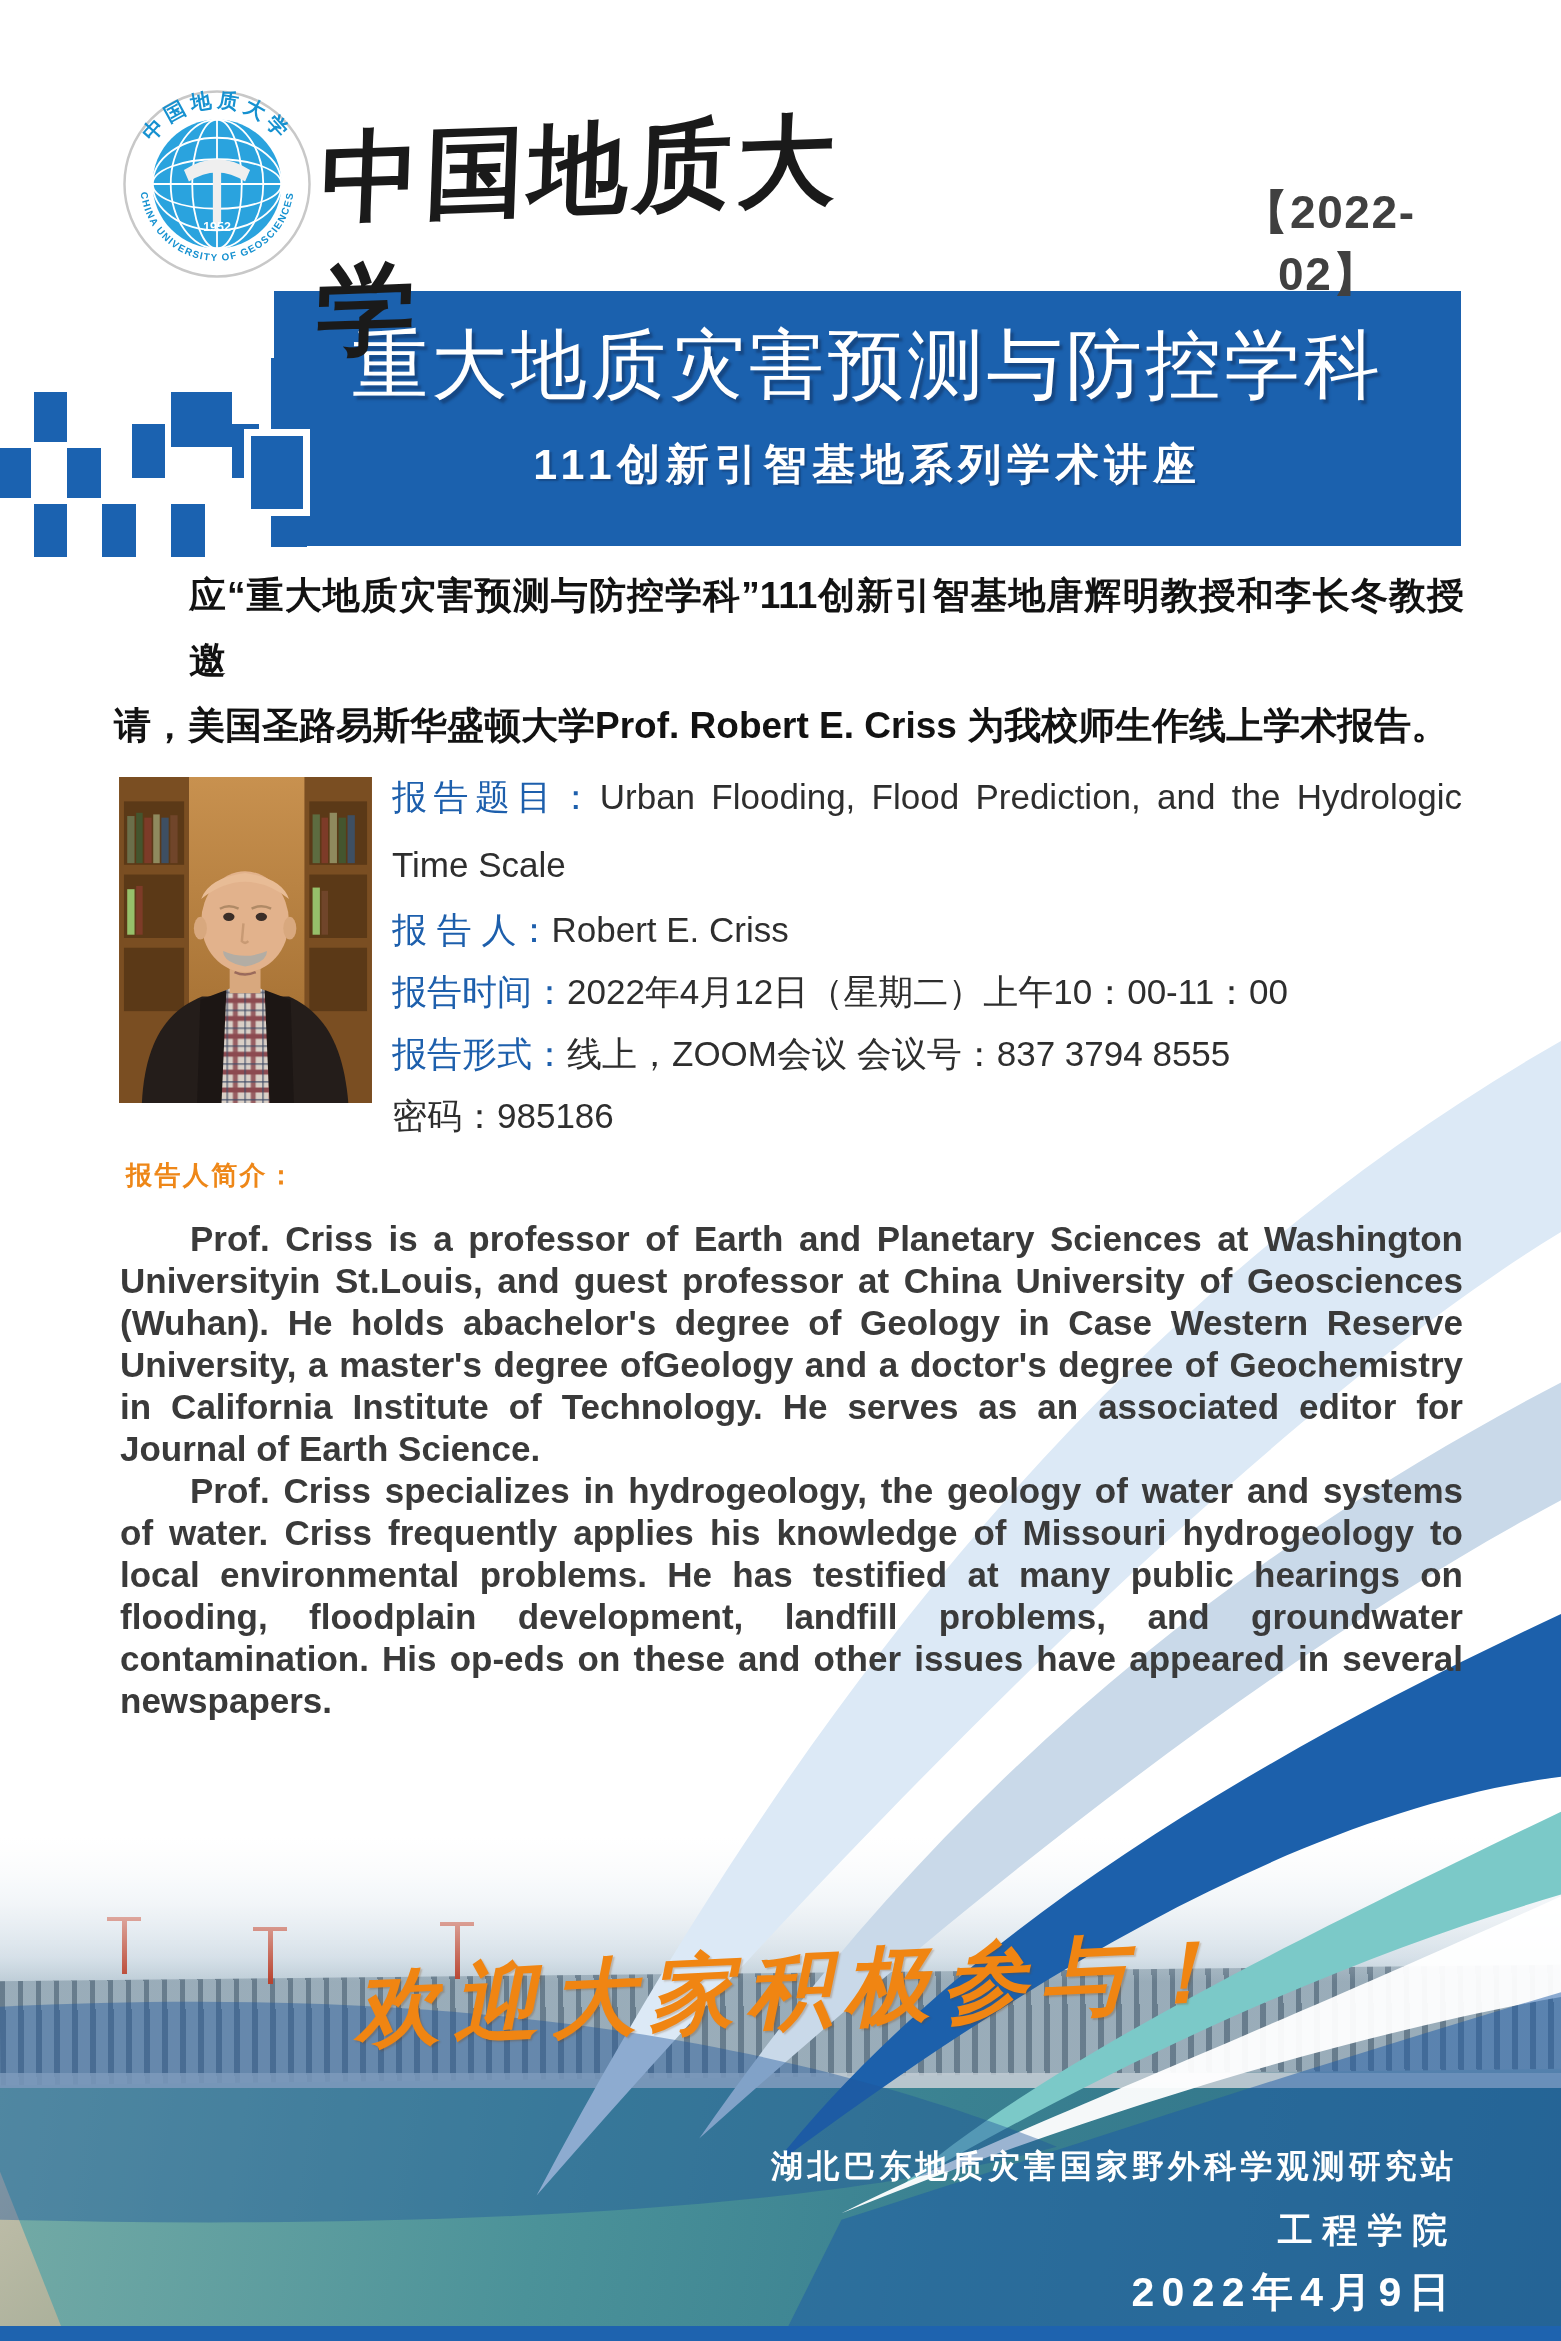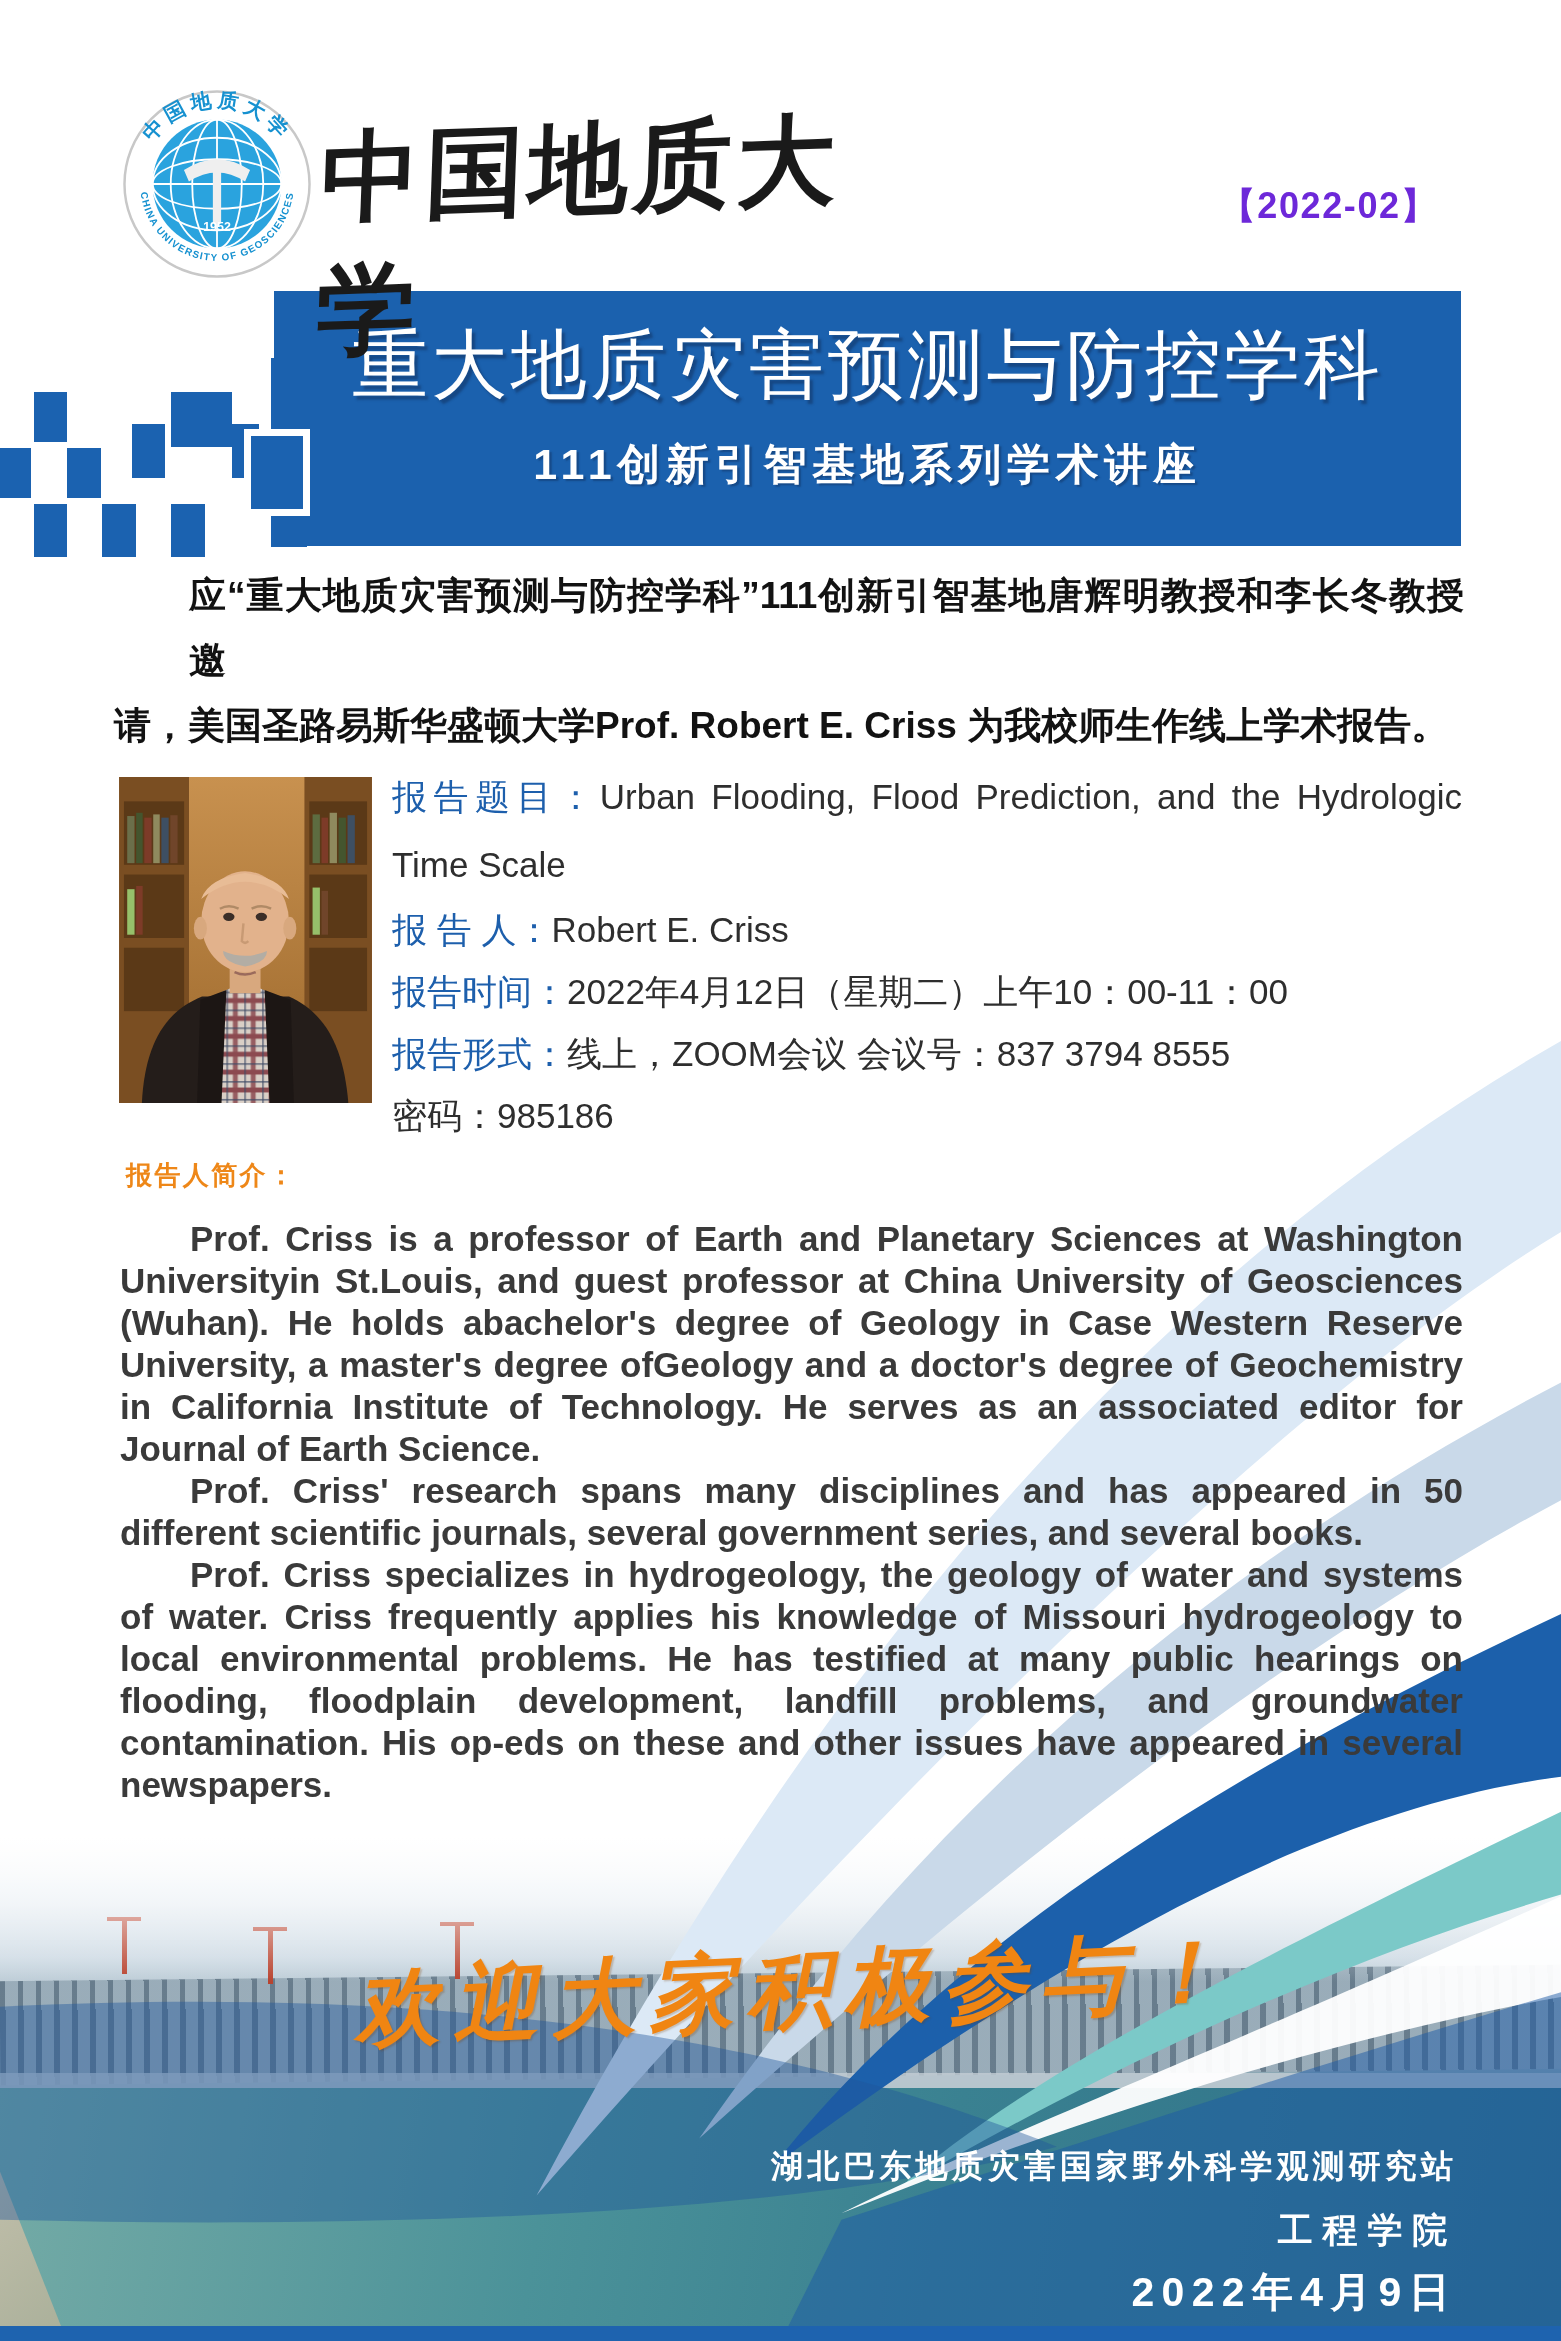--- a/index.html
+++ b/index.html
@@ -5,22 +5,22 @@
   html,body{margin:0;padding:0;background:#ffffff;}
   .poster{position:relative;width:1561px;height:2342px;overflow:hidden;background:#ffffff;
           font-family:"Liberation Sans","DejaVu Sans",sans-serif;}
   .abs{position:absolute;}
 
   
   .logo-wrap{left:122px;top:89px;width:190px;height:190px;z-index:5;}
   .calligraphy{left:321px;top:104px;width:520px;height:138px;z-index:5;
       font-family:"Liberation Serif","DejaVu Serif",serif;font-weight:bold;
       font-size:99px;color:#1a1a1a;letter-spacing:4.9px;transform:rotate(-2deg) skewX(-4deg);}
-  .issue{left:1195px;top:182px;width:268px;z-index:5;color:#6d28d9;
-      font-size:36px;font-weight:bold;letter-spacing:1.6px;text-align:center;}
+  .issue{left:1195px;top:182px;width:268px;z-index:5;color:#404040;
+      font-size:46px;font-weight:bold;letter-spacing:1.6px;text-align:center;}
 
   
   .banner{left:274px;top:291px;width:1187px;height:255px;background:#1b61ae;z-index:3;}
   .banner-title{position:absolute;left:0;top:24.4px;width:100%;text-align:center;color:#ffffff;
       font-size:76px;font-weight:normal;letter-spacing:3.3px;
       text-shadow:3.3px 4.1px 2.4px rgba(15,40,80,0.45);}
   .banner-subtitle{position:absolute;left:0;top:145px;width:100%;text-align:center;color:#ffffff;
       font-size:43px;font-weight:bold;letter-spacing:5.7px;
       text-shadow:2.4px 2.4px 1.6px rgba(15,40,80,0.4);}
   .sq{background:#1b62b0;z-index:3;}
@@ -237,21 +237,20 @@
       <span class="lbl">报告形式：</span><span>线上，ZOOM会议 会议号：837 3794 8555</span>
     </p>
     <p class="row">
       <span class="lbl-dark">密码：</span><span>985186</span>
     </p>
   </div>
 
   <div class="abs bio-heading">报告人简介：</div>
   <div class="abs bio">
     <p>Prof. Criss is a professor of Earth and Planetary Sciences at Washington Universityin St.Louis, and guest professor at China University of Geosciences (Wuhan). He holds abachelor's degree of Geology in Case Western Reserve University,  a master's degree ofGeology and a doctor's degree of Geochemistry in California Institute of Technology. He serves as an associated editor for Journal of Earth Science.</p>
-    <p>Prof. Criss' research spans many disciplines and has appeared in 50 different scientific journals, several government series, and several books.</p>
     <p>Prof. Criss specializes in hydrogeology, the geology of water and systems of water. Criss frequently applies his knowledge of Missouri hydrogeology to local environmental problems. He has testified at many public hearings on flooding, floodplain development, landfill problems, and groundwater contamination. His op-eds on these and other issues have appeared in several newspapers.</p>
   </div>
 
   <div class="abs welcome">欢迎大家积极参与！</div>
 
   <div class="abs footer">
     <div class="f1">湖北巴东地质灾害国家野外科学观测研究站</div>
     <div class="f2">工程学院</div>
     <div class="f3">2022年4月9日</div>
   </div>

